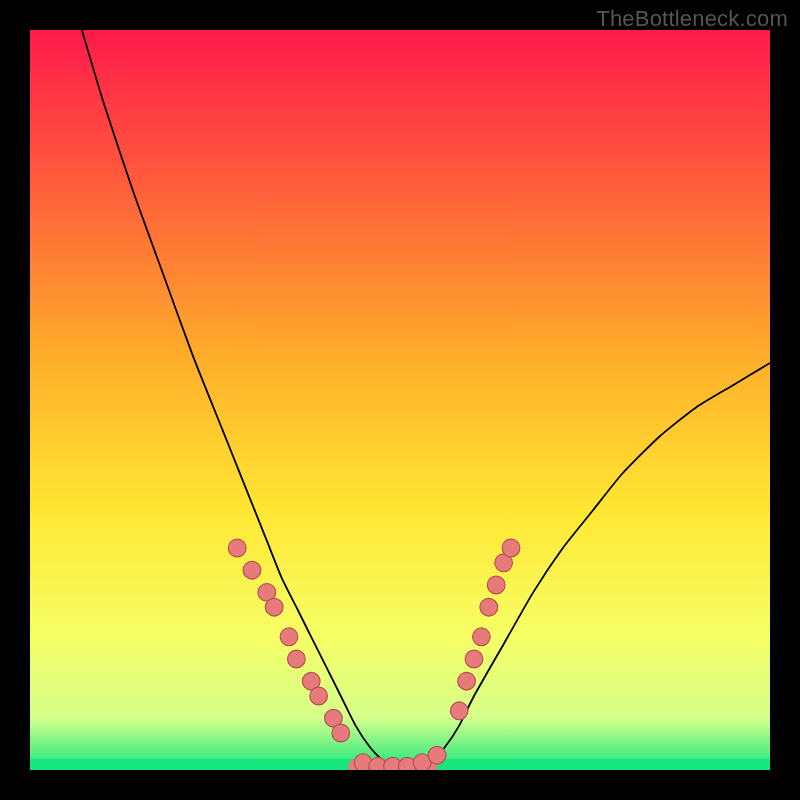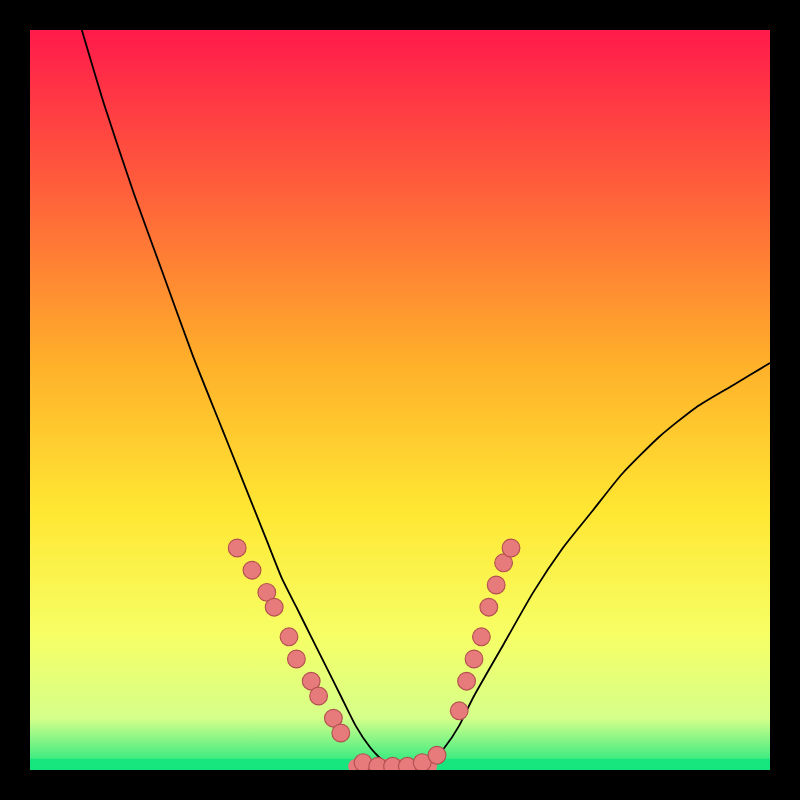--- a/index.html
+++ b/index.html
@@ -32,20 +32,21 @@
     font-size: 22px;
     font-weight: 500;
     letter-spacing: 0.2px;
   }
   svg { display: block; }
 </style>
 </head>
 <body>
 
 <div class="outer">
+  <div class="attribution">TheBottleneck.com</div>
 
   <div class="plot">
     <svg id="svg-plot" viewBox="0 0 100 100" preserveAspectRatio="none" width="740" height="740">
       <defs>
         <linearGradient id="bg-grad" x1="0" y1="0" x2="0" y2="1">
             <stop offset="0%" stop-color="#ff1a4b"></stop>
             <stop offset="20%" stop-color="#ff5a3c"></stop>
             <stop offset="45%" stop-color="#ffb02a"></stop>
             <stop offset="65%" stop-color="#ffe733"></stop>
             <stop offset="82%" stop-color="#f6ff66"></stop>

